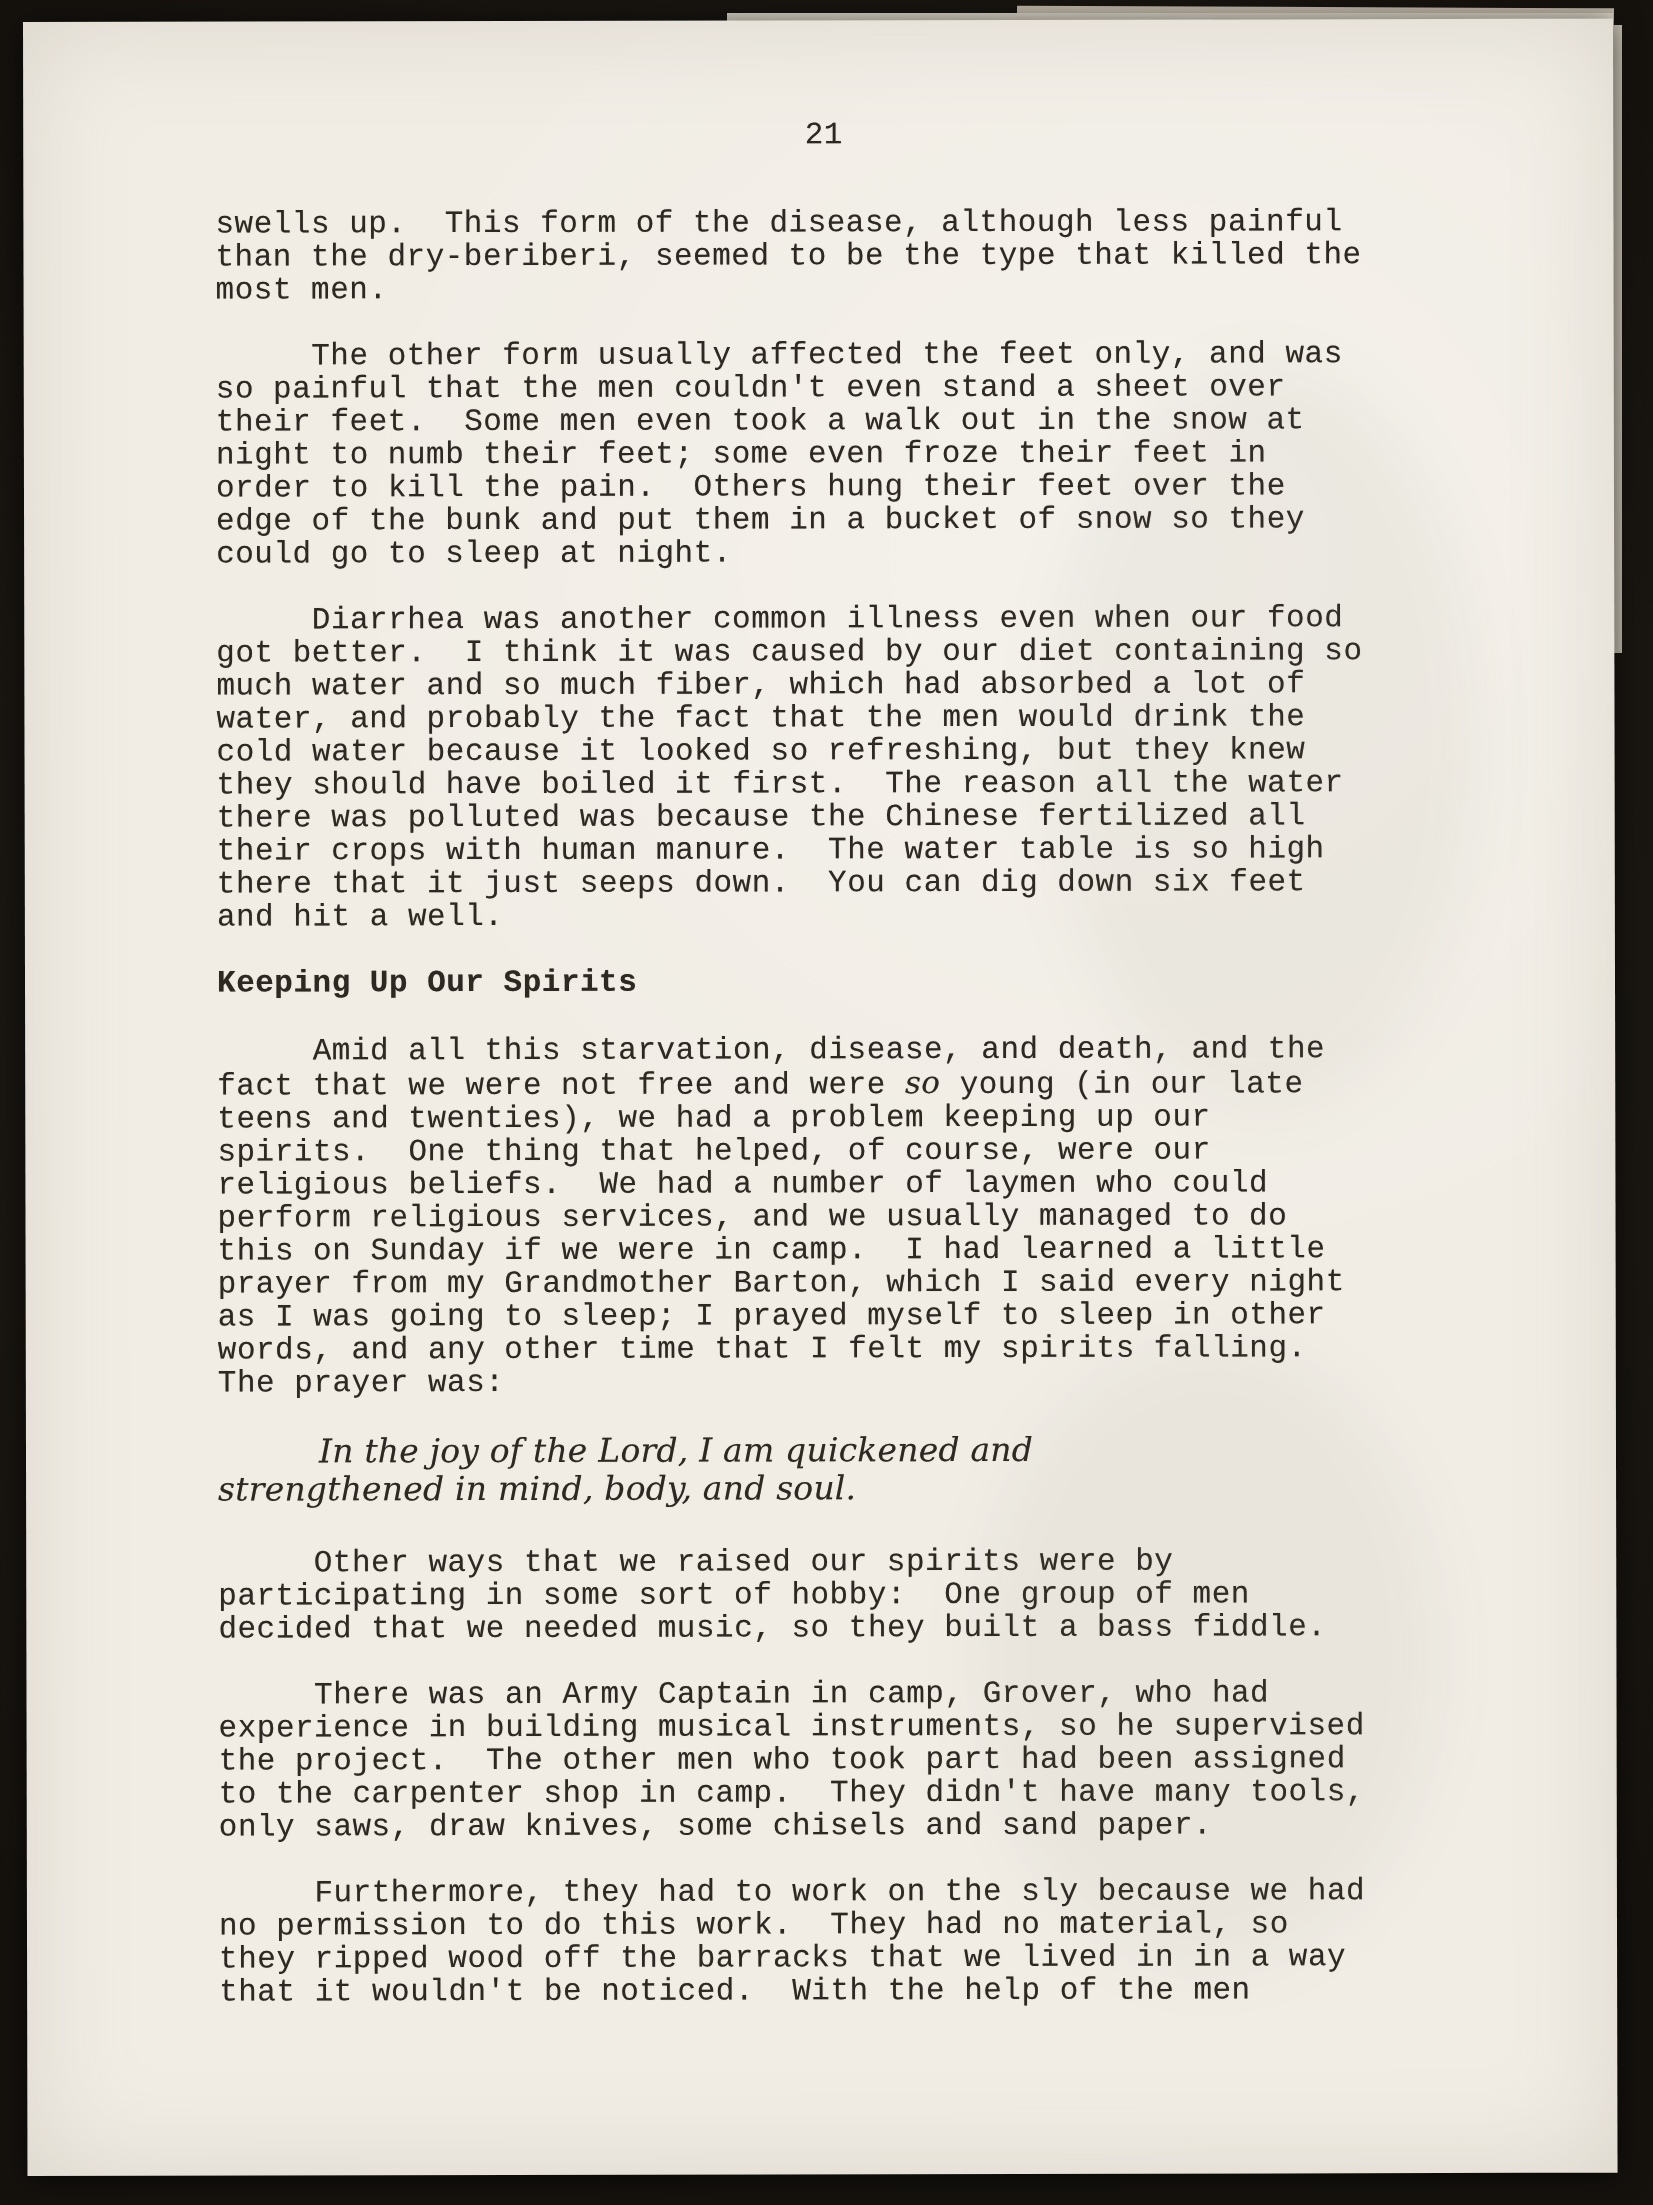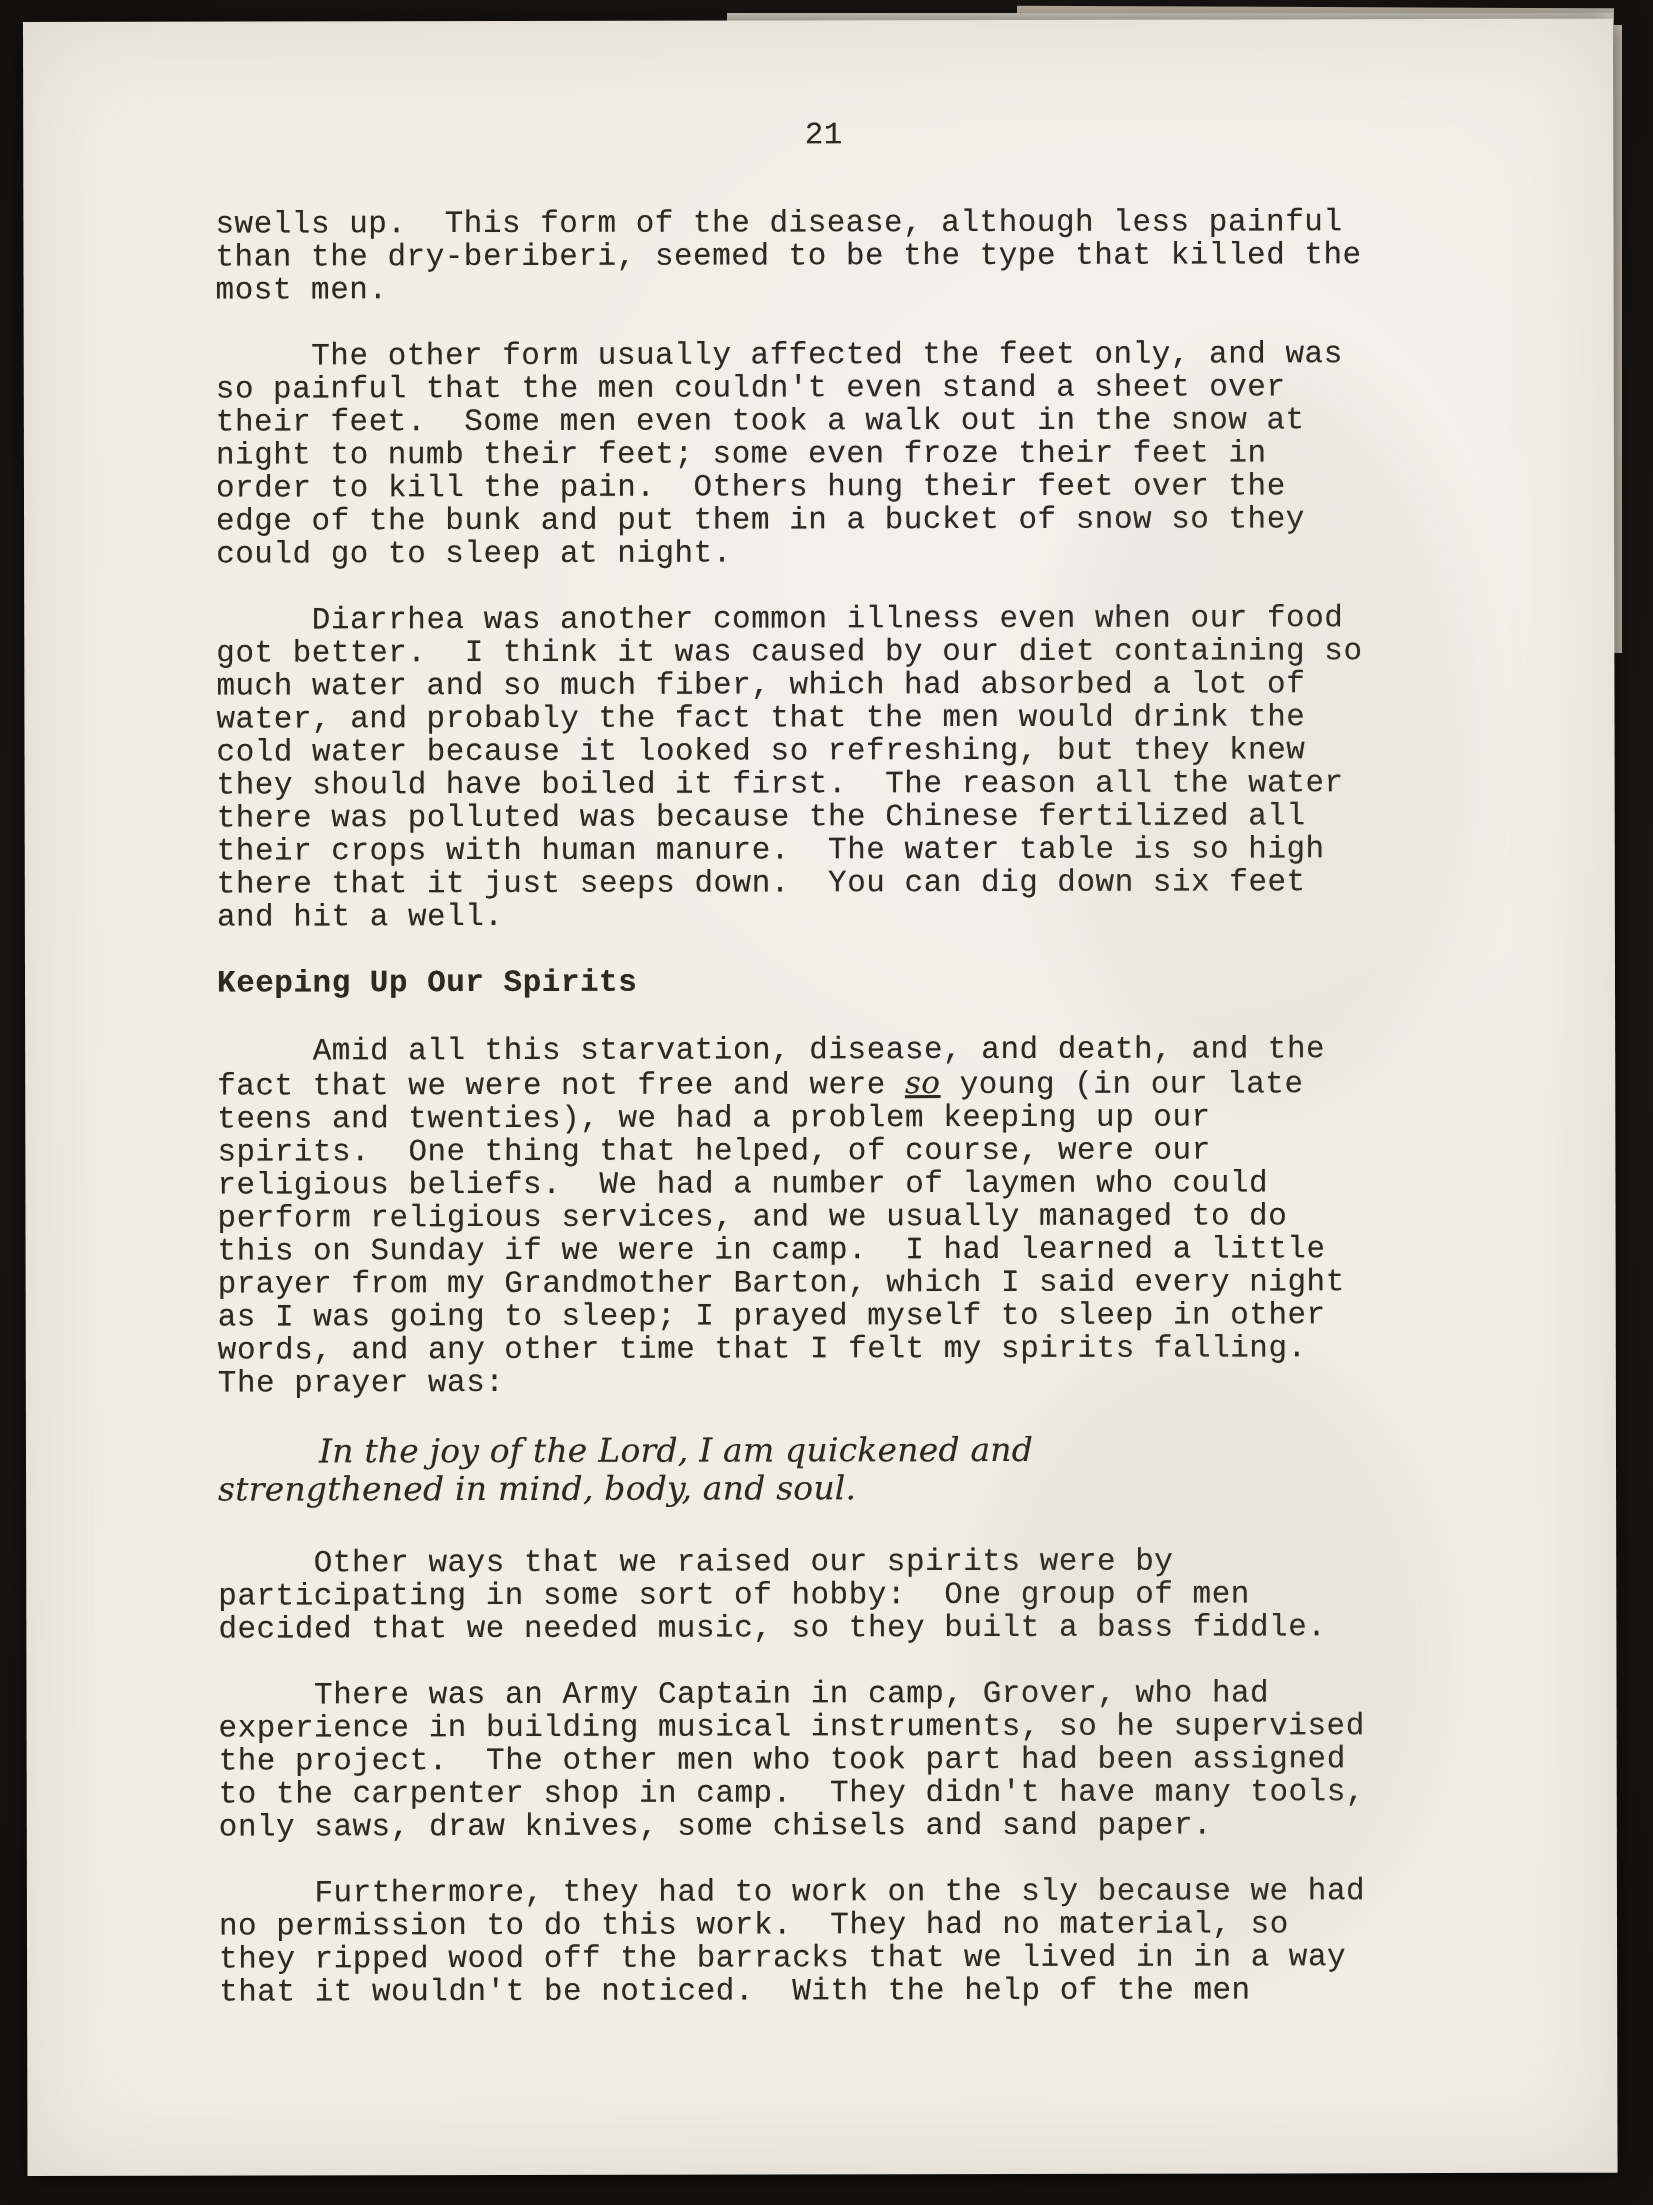--- a/index.html
+++ b/index.html
@@ -53,21 +53,20 @@
     margin-bottom:55px;
   }
   .para{ margin:0 0 33px 0; white-space:pre; }
   .heading{
     font-size:31px; font-weight:bold; letter-spacing:0.5px;
     margin:15px 0 35px 0; white-space:pre;
   }
   .script{
     font-family:"DejaVu Serif",serif; font-style:italic;
     font-size:31px;
-    text-decoration:underline;
   }
   .quote{
     font-family:"DejaVu Serif",serif; font-style:italic;
     font-size:33px; line-height:38px; letter-spacing:0.2px;
     margin:1.7px 0 38px 0;
   }
   .quote-line-1{ margin-left:101px; }
 </style>
 </head>
 <body>

